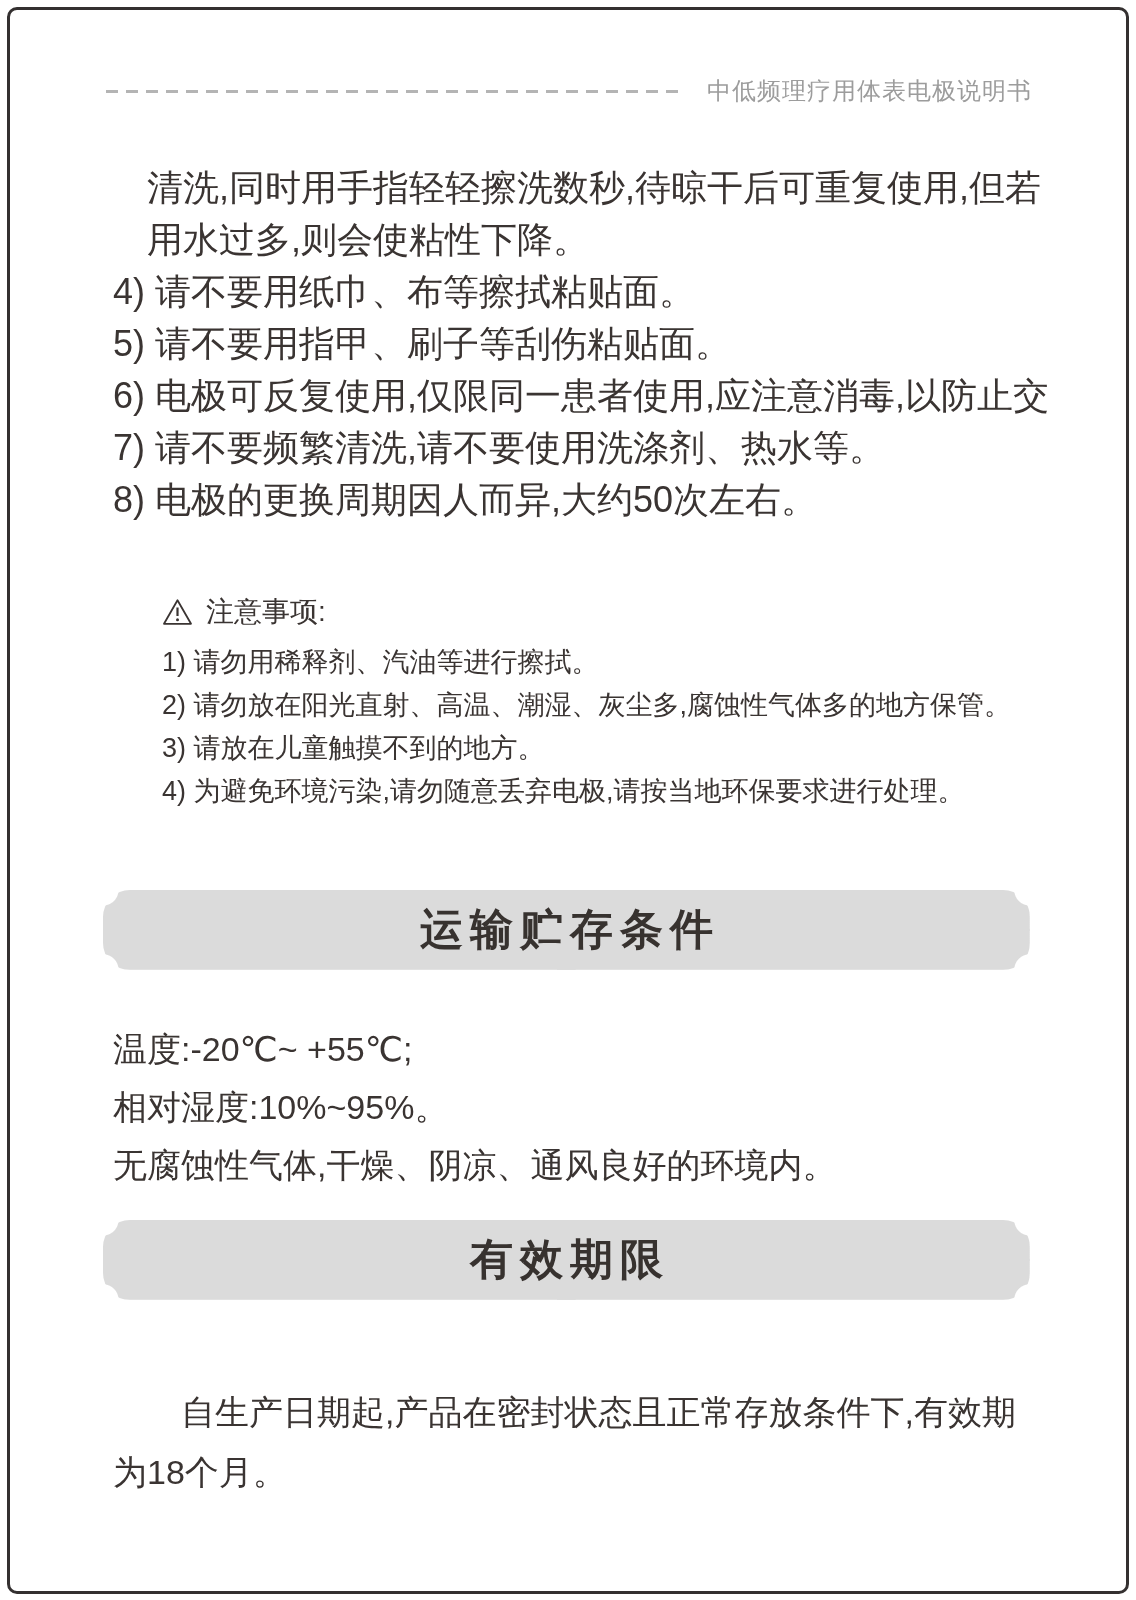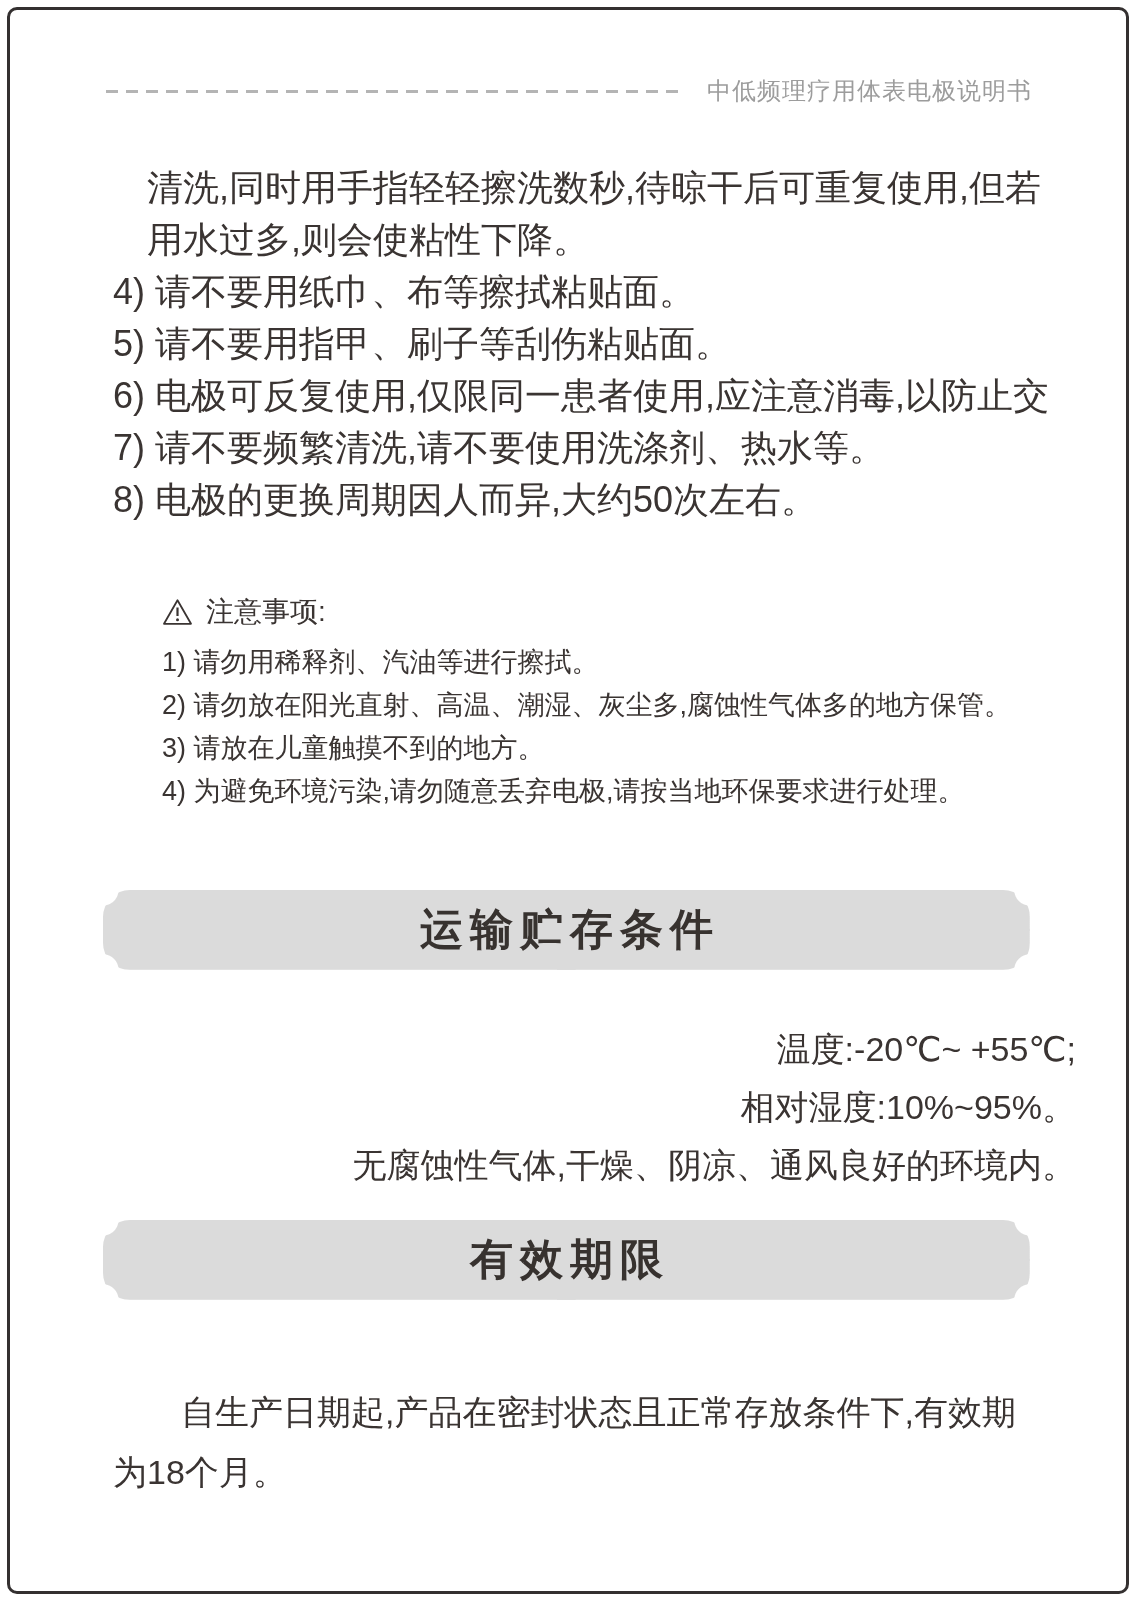--- a/index.html
+++ b/index.html
@@ -96,21 +96,21 @@
   }
   .banner-transport { top: 890px; }
   .banner-validity  { top: 1220px; }
   
   .storage-text {
     position: absolute;
     left: 113px; right: 60px; top: 1020px;
     font-size: 34px;
     line-height: 58px;
   }
-  .storage-line { white-space: nowrap; text-align: right; }
+  .storage-line { white-space: nowrap; }
   
   .validity-text {
     position: absolute;
     left: 113px; right: 60px; top: 1382px;
     font-size: 34px;
     line-height: 60px;
   }
   .validity-line { white-space: nowrap; }
   .validity-line.first { text-indent: 2em; }
 </style>

